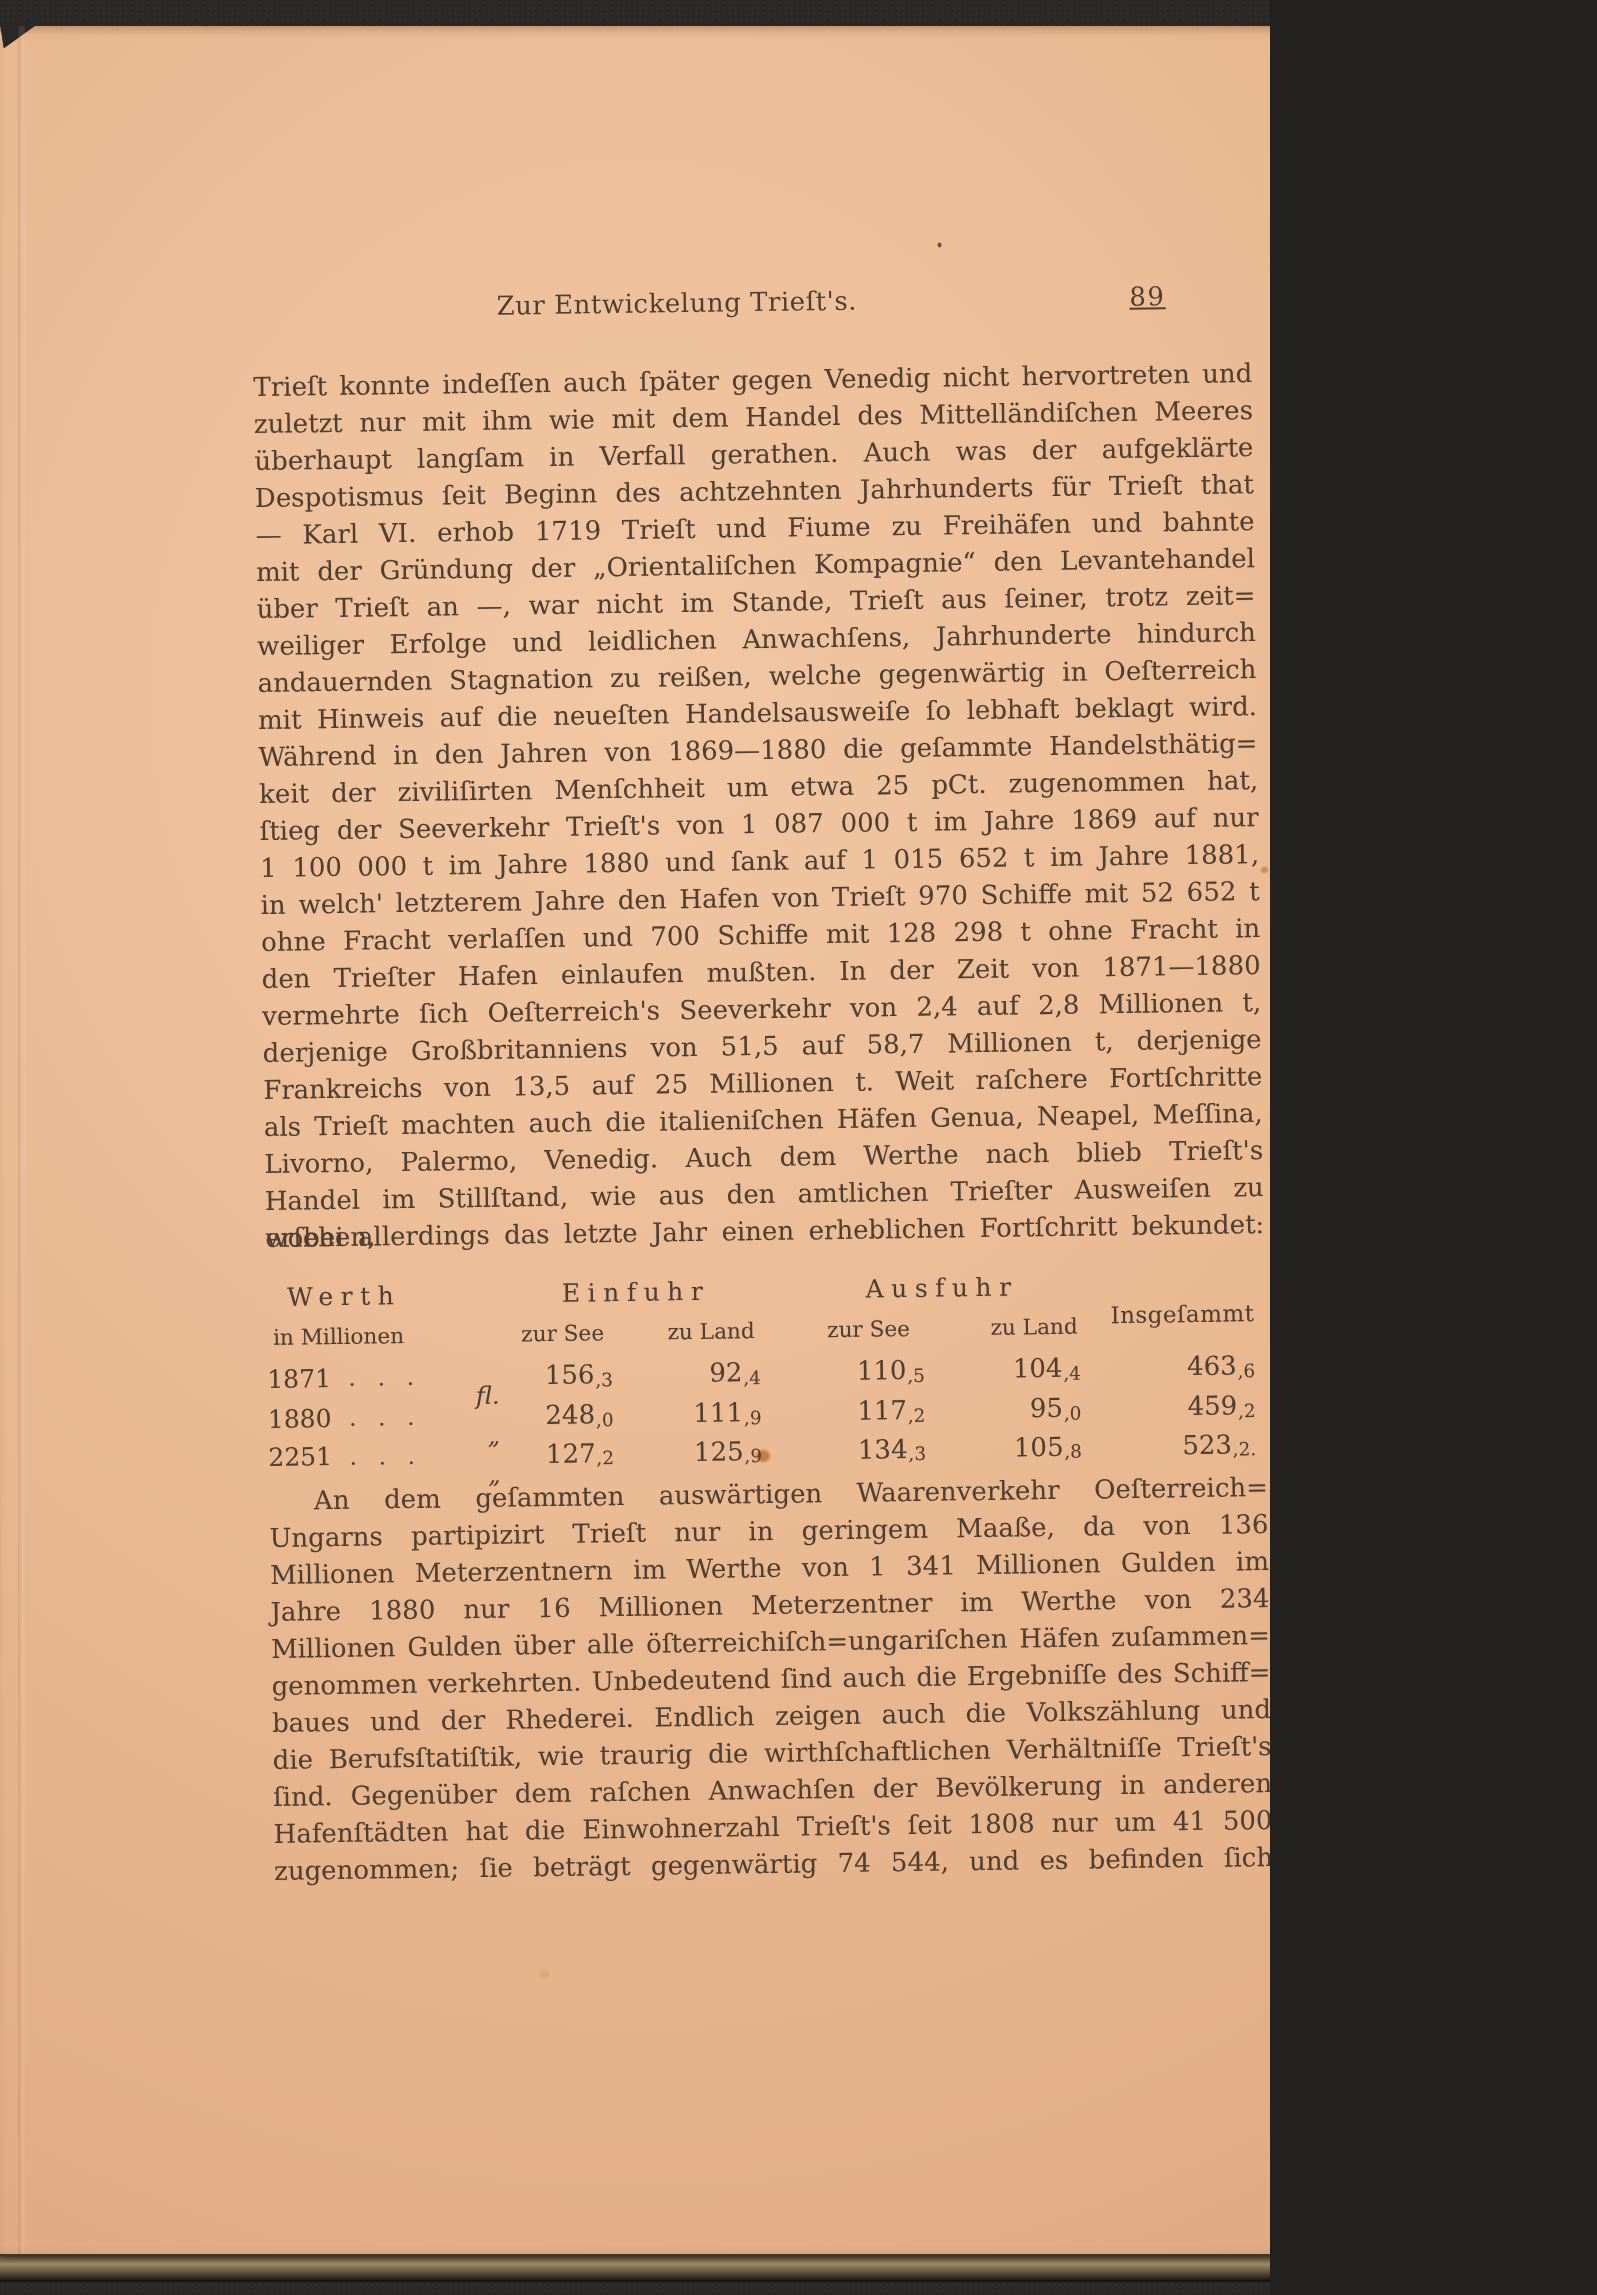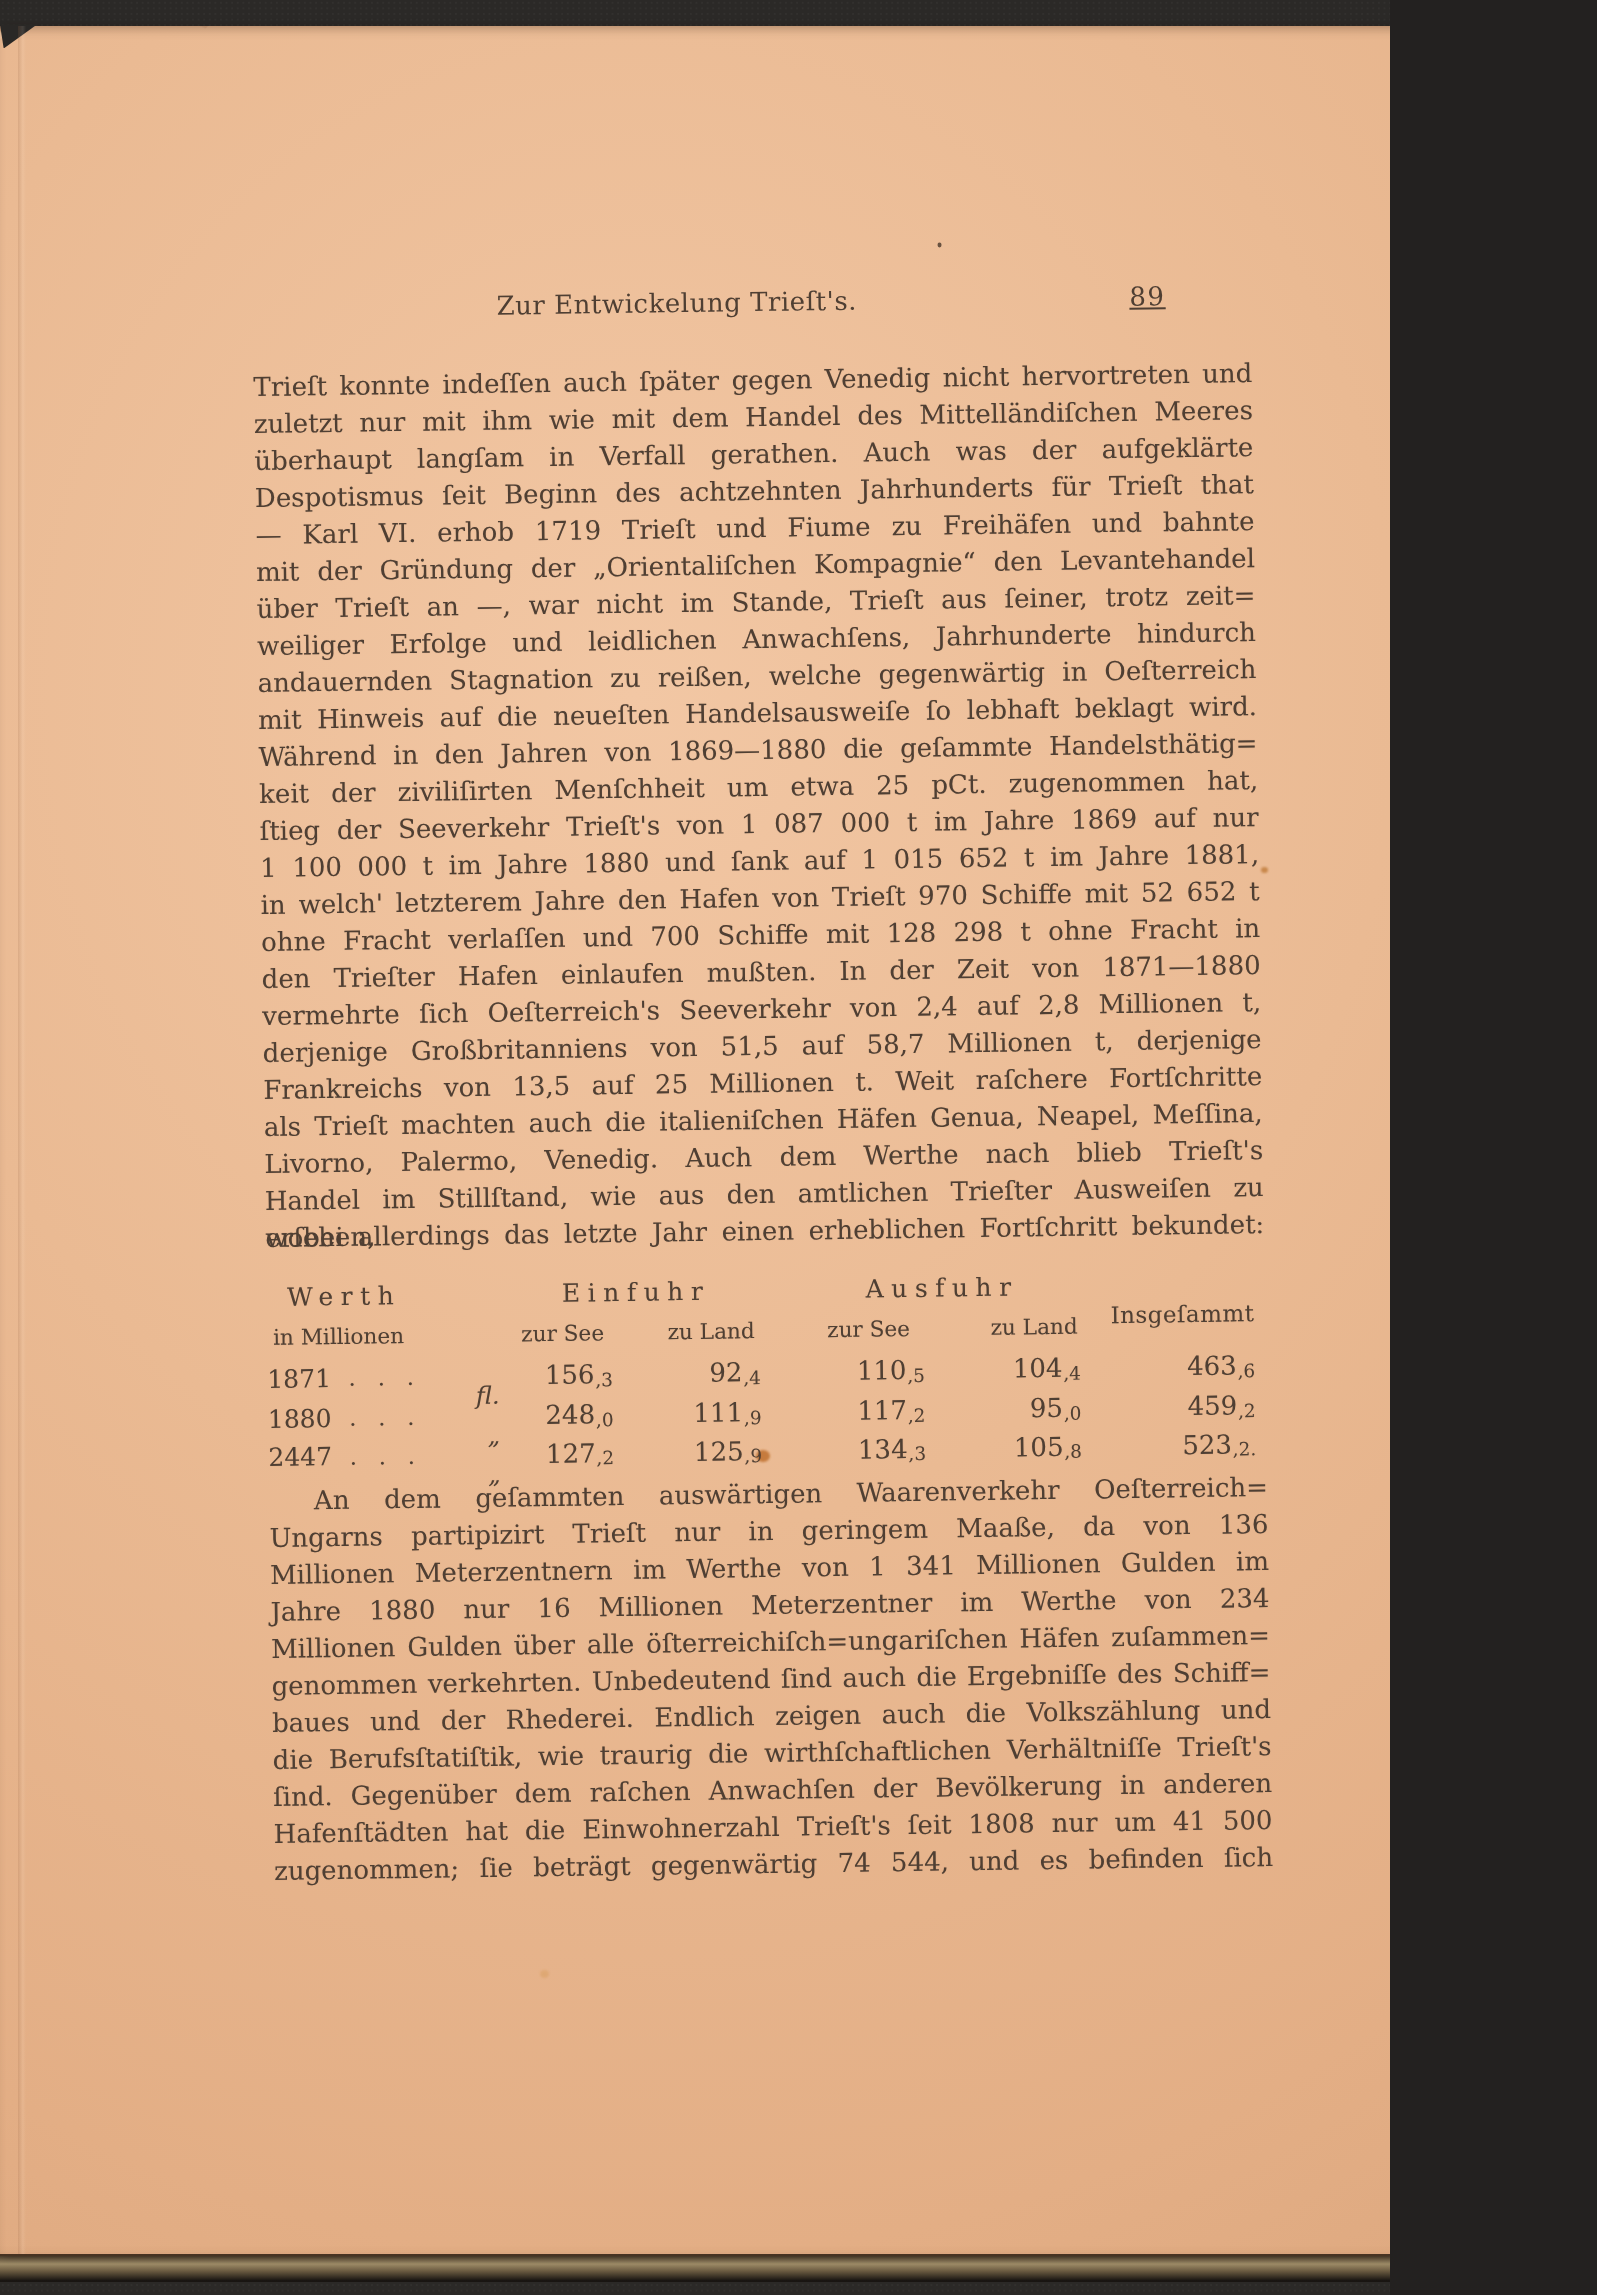--- a/index.html
+++ b/index.html
@@ -1,17 +1,17 @@
 <!DOCTYPE html>
 <html style="font-size:12.8px"><head>
 <meta charset="utf-8">
 <style>
   html,body{margin:0;padding:0;}
   body{background:#232120;font-family:"DejaVu Serif","Liberation Serif",serif;}
-  .scene{position:relative;width:1390px;height:2295px;overflow:hidden;
+  .scene{position:relative;width:1270px;height:2295px;overflow:hidden;
          background:#2b2927;}
   .scene::before{content:"";position:absolute;inset:0;
     background-image:radial-gradient(rgba(255,255,255,.03) 0.8px,transparent 1.1px);
     background-size:5.6px 5.6px;pointer-events:none;}
 
   
   .next-page-edge{position:absolute;left:1507px;top:46px;width:56px;height:2237px;
     background:linear-gradient(to right,#a3967a,#c1b59b 30%,#cfc4ad 60%,#b3a78c);
     clip-path:polygon(0 24px,45% 4.8px,100% 22.4px,100% 2215px,40% 2205px,0 2196px);
     box-shadow:inset 2.4px 0 4.8px rgba(60,45,30,.35);}
@@ -199,21 +199,21 @@
           <div class="num row-r2">
               <span>95</span>
               <span class="dec">,0</span>
             </div>
           <div class="num c-total row-r2">
               <span>459</span>
               <span class="dec">,2</span>
             </div>
 
           <div class="year-cell row-r3">
-            <span>2447</span>
+            <span>2251</span>
             <span class="dots">. . .</span>
             <span class="cur">„</span>
           </div>
           <div class="num row-r3">
               <span>127</span>
               <span class="dec">,2</span>
             </div>
           <div class="num row-r3">
               <span>125</span>
               <span class="dec">,9</span>

